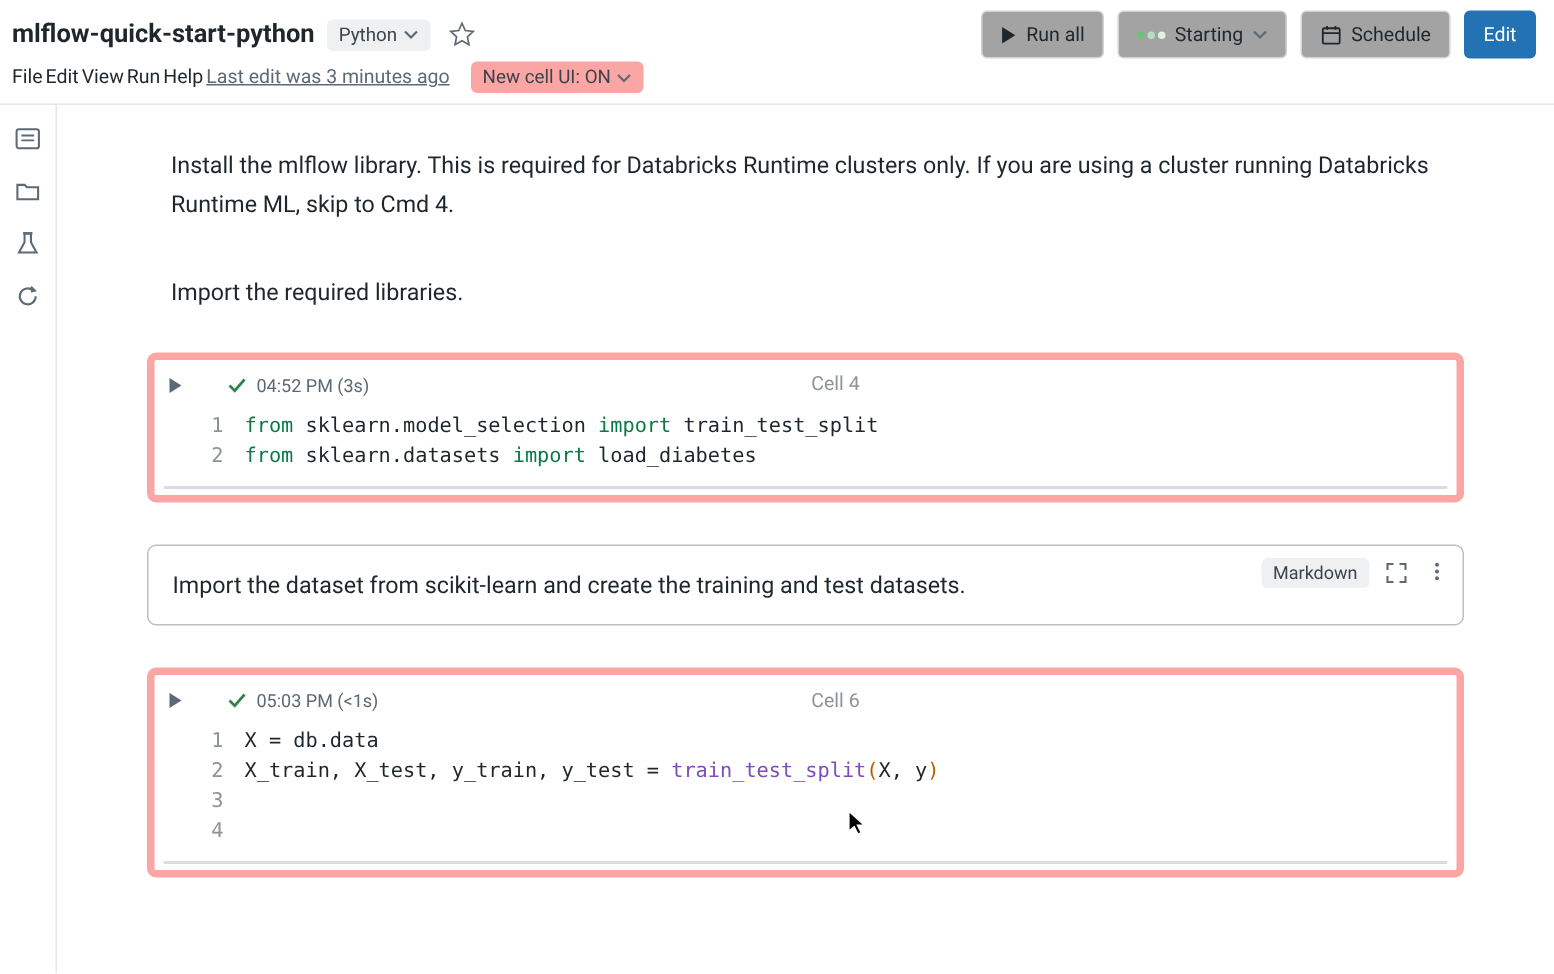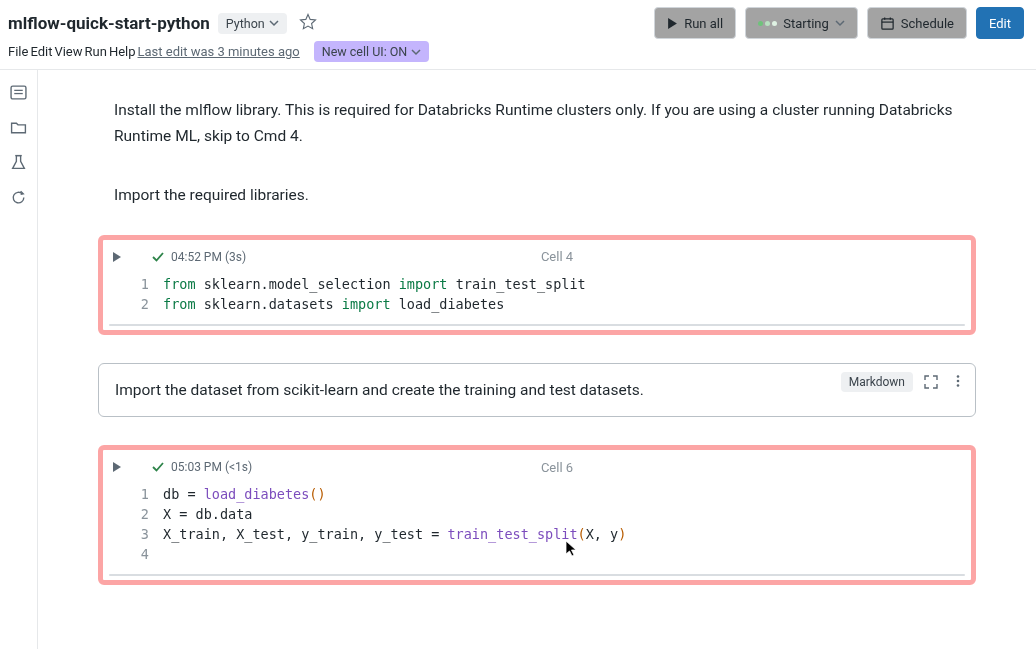--- a/index.html
+++ b/index.html
@@ -18,21 +18,21 @@
     }
     .topbar {
       display: flex;
       align-items: center;
       justify-content: space-between;
       padding: 4px 12px 0 8px;
       height: 42px;
     }
     .topbar-left {
       display: flex;
-      align-items: flex-start;
+      align-items: center;
       gap: 8px;
     }
     .notebook-title {
       font-size: 17px;
       font-weight: 700;
       color: #1f272d;
     }
     .lang-badge {
       display: flex;
       align-items: center;
@@ -97,21 +97,21 @@
     .menubar .menu-item {
       cursor: pointer;
     }
     .last-edit {
       color: #5d6974;
       text-decoration: underline;
       cursor: pointer;
     }
     .newcell-badge {
       margin-left: 12px;
-      background: #c4b5fd;
+      background: #fca5a5;
       border-radius: 4px;
       padding: 3px 8px;
       font-size: 12.5px;
       color: #3b444c;
       display: flex;
       align-items: center;
       gap: 4px;
       cursor: pointer;
     }
     .main-area {
@@ -412,21 +412,20 @@
         <span class="cell-id">Cell 6</span>
       </div>
       <div class="code-body">
         <div class="gutter" id="gutter-6">
             <div>1</div>
             <div>2</div>
             <div>3</div>
             <div>4</div>
           </div>
         <div class="code-lines" id="lines-6">
-            <div><span>db = </span><span class="fn">load_diabetes</span><span class="pn">(</span><span class="pn">)</span></div>
             <div><span>X = db.data</span></div>
             <div><span>X_train, X_test, y_train, y_test = </span><span class="fn">train_test_split</span><span class="pn">(</span><span>X, y</span><span class="pn">)</span></div>
           </div>
       </div>
       <div class="cell-bottom-line"></div>
     </div>
 
   </div>
 </div>
 

